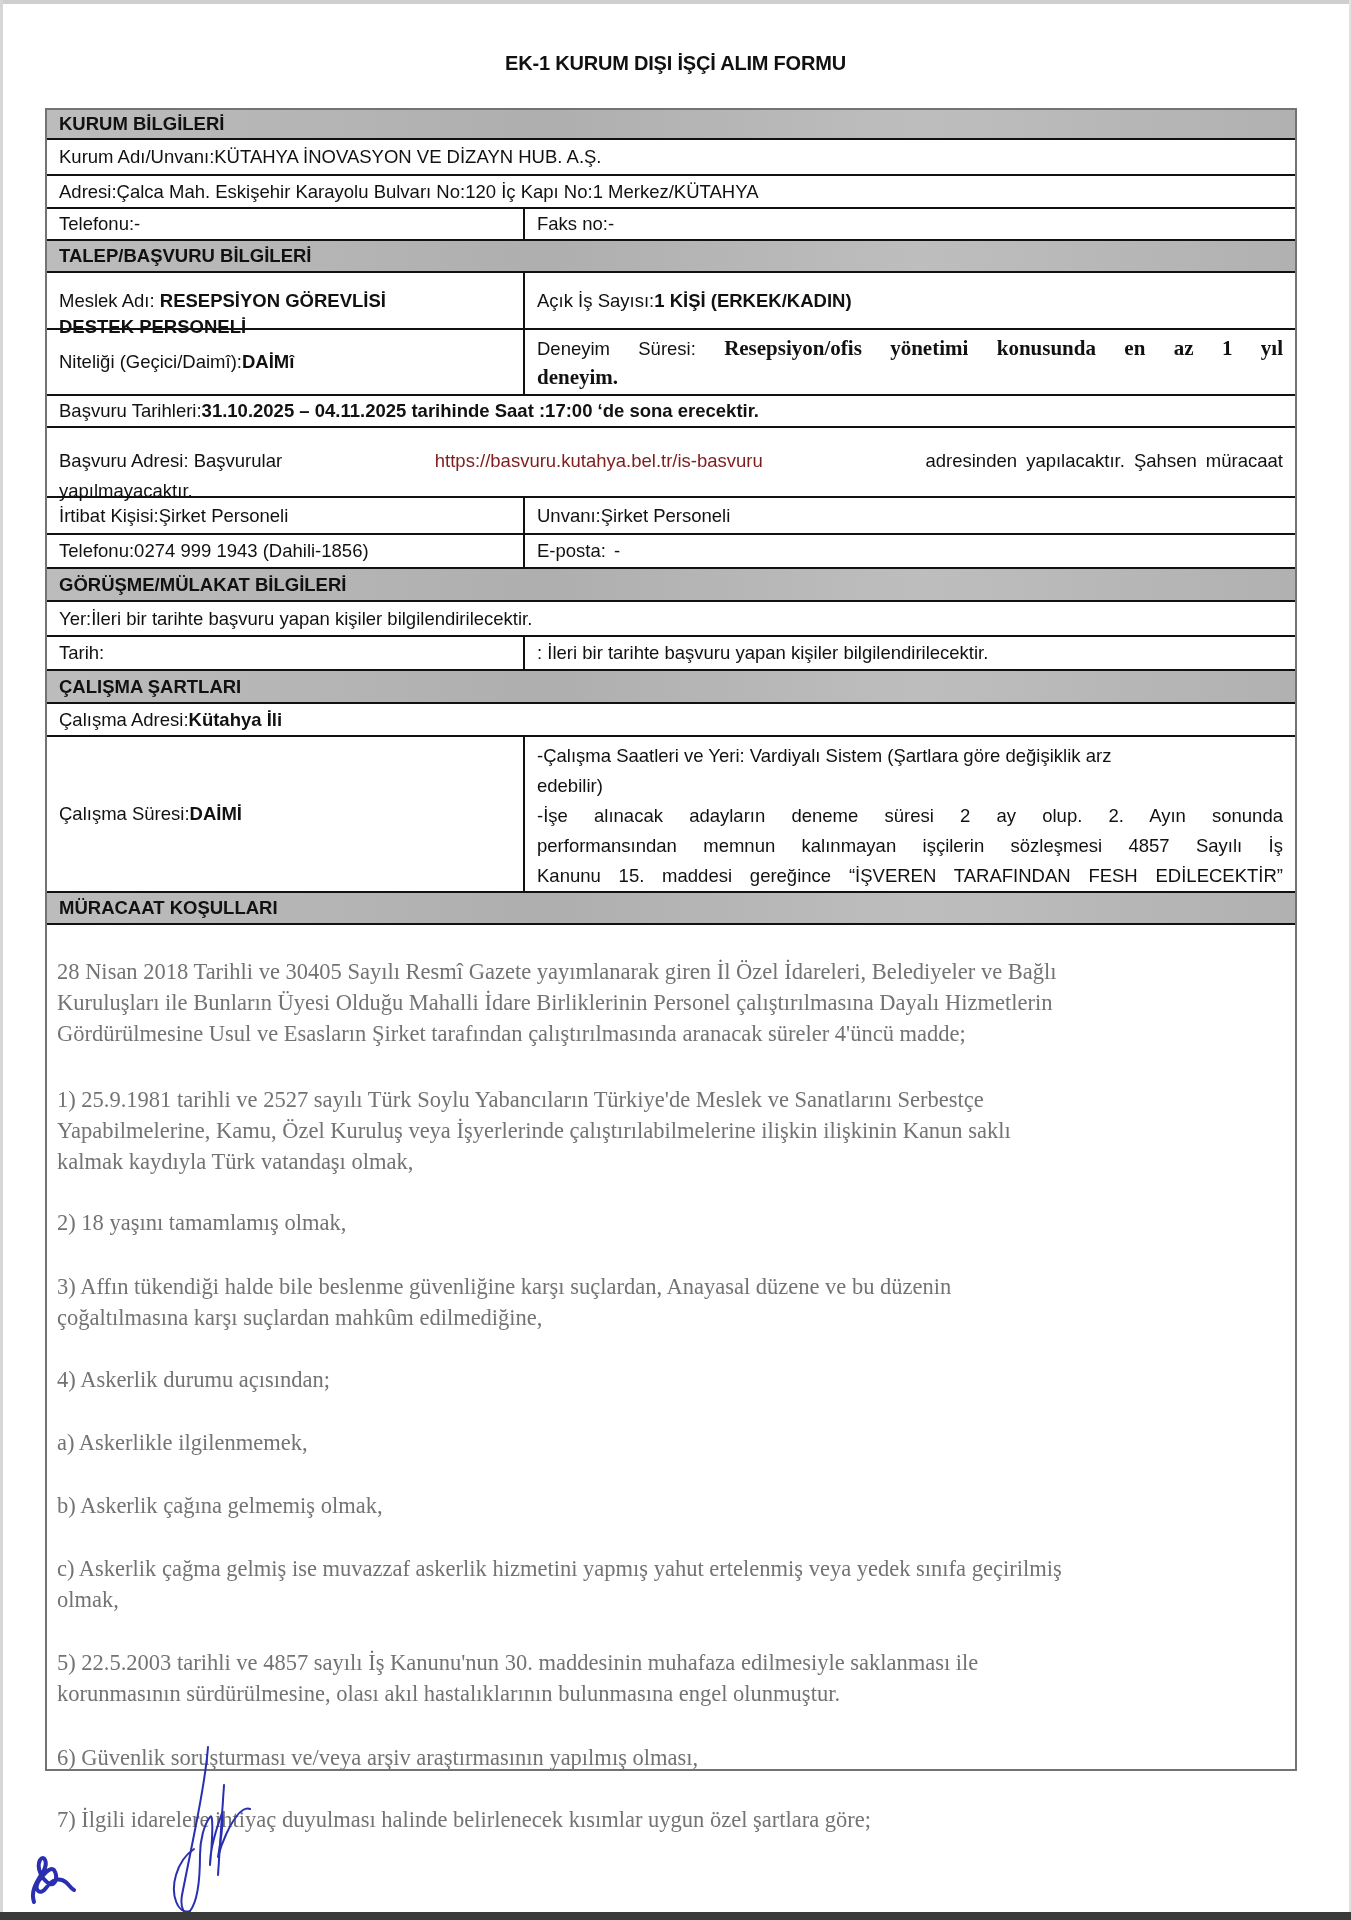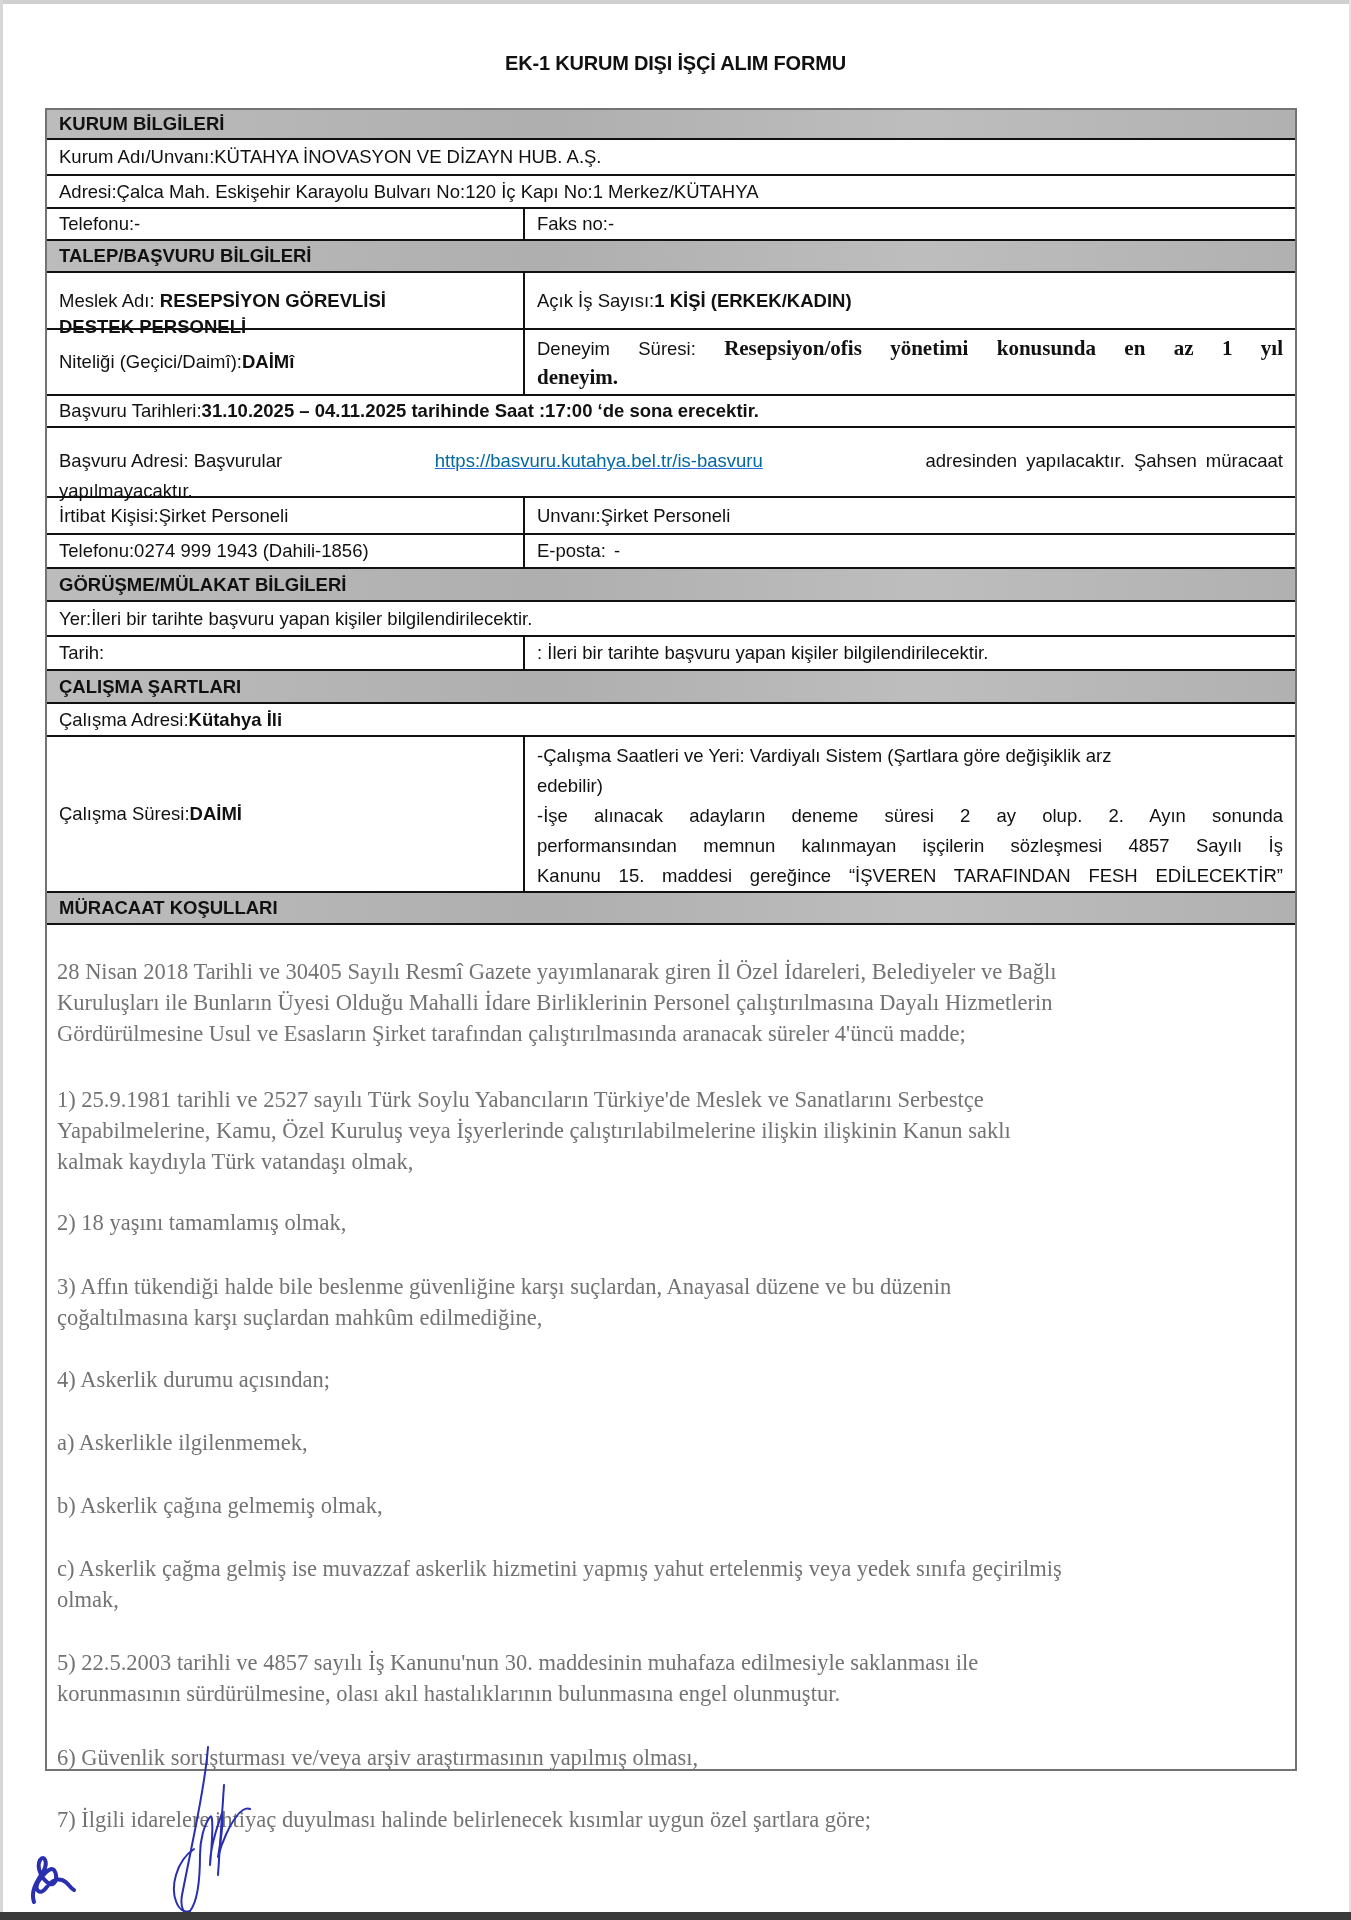--- a/index.html
+++ b/index.html
@@ -30,21 +30,21 @@
   .cell { box-sizing: border-box; padding: 0 12px; font-size: 18.5px; display: flex; align-items: center; line-height: 28px; }
   .cell.full { width: 100%; }
   .cell.left { width: 478px; border-right: 2px solid #111; }
   .cell.right { flex: 1; }
   .head .cell { font-weight: bold; font-size: 18.5px; }
   .b { font-weight: bold; }
   .serif-b { font-family: "Liberation Serif", "DejaVu Serif", serif; font-weight: bold; font-size: 21px; }
   .stack { display: block; padding-top: 3px; }
   .stack .ln { display: block; white-space: nowrap; }
   .just { text-align: justify; text-align-last: justify; }
-  .link { color: #0369a1; text-decoration: underline; text-decoration-color: #2a6fd6; }
+  .link { color: #7f1d1d; text-decoration-color: #2a6fd6; }
 
   .body-area { position: absolute; left: 0; top: 815px; width: 1248px; height: 906px; }
   .para { position: absolute; left: 10px; font-family: "Liberation Serif", "DejaVu Serif", serif;
           font-size: 22.5px; line-height: 31px; white-space: nowrap; color: #737373; }
   .para .ln { display: block; }
 
   .sig { position: absolute; }
 </style>
 </head>
 <body>

